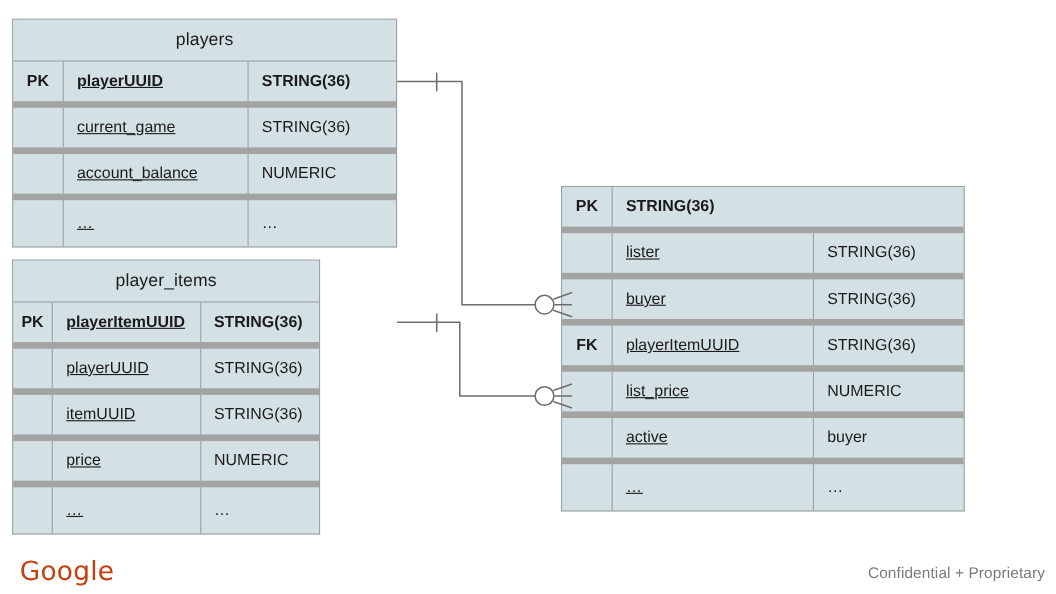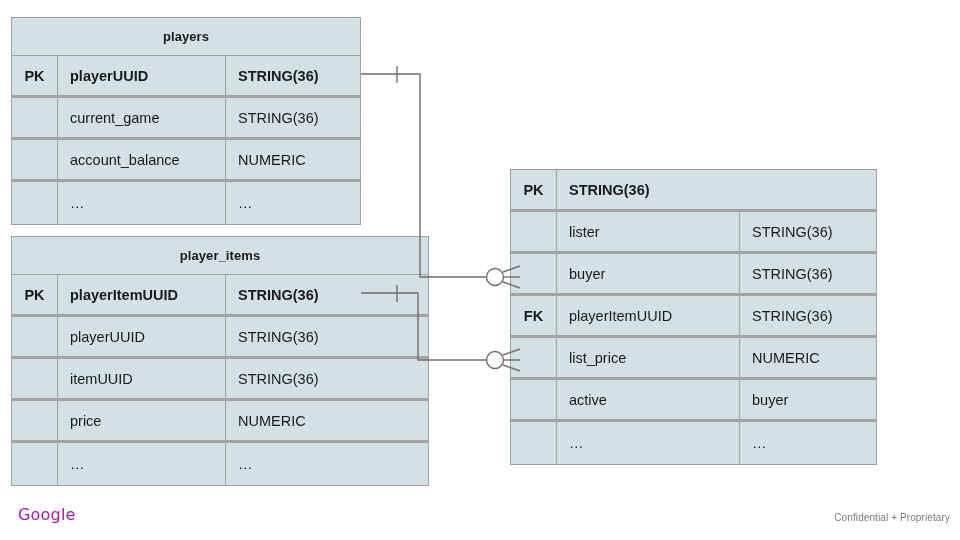--- a/index.html
+++ b/index.html
@@ -29,65 +29,66 @@
     box-sizing: border-box;
     border: 1px solid #9aa2a2;
     background: #d4e1e4;
     border-collapse: collapse;
   }
   .entity .ent-title {
     box-sizing: border-box;
     height: 38px;
     line-height: 38px;
     text-align: center;
-    font-weight: bold;
-    font-size: 13px;
+    font-weight: normal;
+    font-size: 16px;
     border-bottom: 1px solid #9aa2a2;
     background: #d4e1e4;
     letter-spacing: 0.1px;
   }
   .ent-row {
     display: flex;
     box-sizing: border-box;
     height: 42px;
-    border-bottom: 3px solid #a3a3a3;
+    border-bottom: 6px solid #a3a3a3;
   }
   .ent-row.last { border-bottom: none; }
   .cell {
     box-sizing: border-box;
     display: flex;
     align-items: center;
     font-size: 14.5px;
     overflow: hidden;
     white-space: nowrap;
   }
   .cell.key {
     justify-content: center;
     font-weight: bold;
     border-right: 1px solid #9aa2a2;
     font-size: 14.5px;
   }
   .cell.name {
     padding-left: 12px;
     border-right: 1px solid #9aa2a2;
+    text-decoration: underline;
   }
   .cell.type {
     padding-left: 12px;
   }
   .ent-row.pk .cell.name,
   .ent-row.pk .cell.type {
     font-weight: bold;
   }
   .ellipsis {
     letter-spacing: 1px;
   }
 
   
   #ent-players      { left: 11px;  top: 17px;  width: 350px; }
-  #ent-player-items { left: 11px;  top: 236px; width: 418px; }
+  #ent-player-items { left: 11px;  top: 236px; width: 280px; }
   #ent-trade-orders { left: 510px; top: 169px; width: 367px; }
 
   #ent-players .cell.key,
   #ent-player-items .cell.key      { width: 46px; }
   #ent-players .cell.name,
   #ent-player-items .cell.name     { width: 168px; }
   #ent-players .cell.type,
   #ent-player-items .cell.type     { width: 134px; }
 
   #ent-trade-orders .cell.key      { width: 46px; }
@@ -106,30 +107,30 @@
     stroke: #6e6e6e;
     stroke-width: 1.4px;
   }
   #connectors circle { fill: #ffffff; }
 
   
   #footer-logo {
     position: absolute;
     left: 18px;
     top: 505px;
-    font-size: 16px;
-    color: #a21caf;
+    font-size: 24px;
+    color: #c2410c;
     letter-spacing: 0.2px;
     font-family: "DejaVu Sans", sans-serif;
   }
   #footer-note {
     position: absolute;
     right: 10px;
     top: 512px;
-    font-size: 10px;
+    font-size: 14px;
     color: #7b7b7b;
     letter-spacing: 0.1px;
   }
 </style>
 </head>
 <body>
 
 <div id="canvas">
 
   <div class="entity" id="ent-players">

